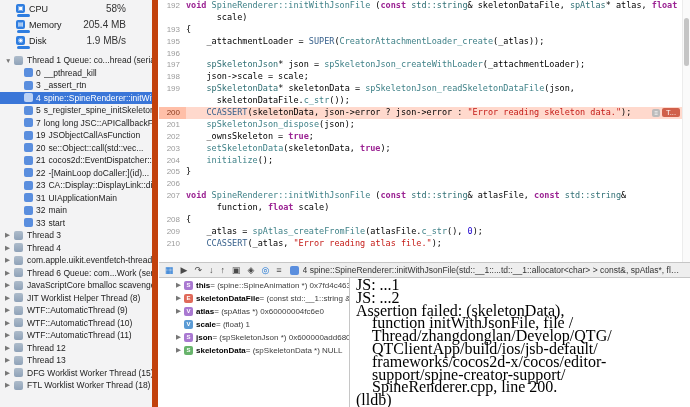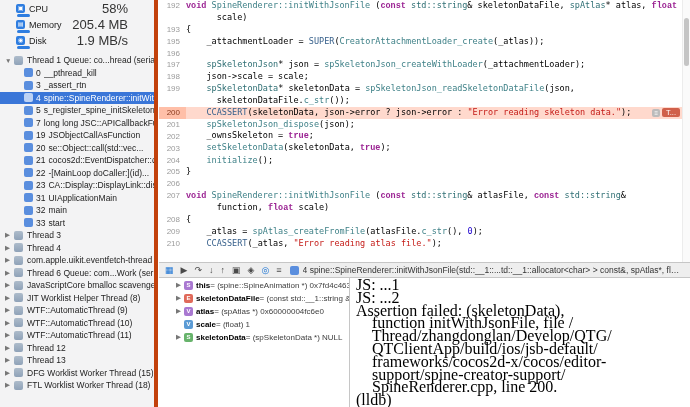--- a/index.html
+++ b/index.html
@@ -4,27 +4,27 @@
 <style>
   * { box-sizing: border-box; }
   html,body { margin:0; padding:0; }
   body {
     width:690px; height:407px; overflow:hidden; position:relative;
     background:#fff; font-family:"Liberation Sans", sans-serif;
     -webkit-font-smoothing:antialiased;
   }
   
   .sidebar { position:absolute; left:0; top:0; width:158px; height:407px;
-    background:#f3f3f4; border-right:4px solid #c2410c; overflow:hidden; }
+    background:#f3f3f4; border-right:6px solid #c2410c; overflow:hidden; }
   .gauges { padding-top:3px; }
   .gauge-row { height:16px; position:relative; display:flex; align-items:flex-start; padding:1px 0 0 16px; }
   .g-icon { width:9px; height:9px; border-radius:2px; background:#2e7de0; color:#fff;
     font-size:6px; line-height:9px; text-align:center; margin-right:4px; flex:none; }
   .g-label { font-size:9px; color:#1a1a1a; line-height:10px; }
-  .g-value { margin-left:auto; margin-right:26px; font-size:13px; color:#333; line-height:10px; }
+  .g-value { margin-left:auto; margin-right:26px; font-size:10px; color:#333; line-height:10px; }
   .g-bar { position:absolute; left:17px; top:11px; width:13px; height:3px; border-radius:1.5px; background:#2e7de0; }
   .threads { margin-top:3px; }
   .t-row { height:12.5px; display:flex; align-items:center; white-space:nowrap; overflow:hidden;
     font-size:8.5px; color:#222; }
   .t-row.thread { padding-left:5px; }
   .t-row.frame { padding-left:24px; }
   .t-row.sel { background:#3a76d8; color:#fff; }
   .disc { width:9px; font-size:6.5px; color:#777; flex:none; }
   .t-icon { width:9px; height:9px; border-radius:2px; flex:none; margin-right:4px;
     background:linear-gradient(#aebccb,#8fa2b8); }
@@ -32,21 +32,21 @@
   .sel .f-icon { background:#bcd2f5; }
   .f-num { margin-right:3px; flex:none; }
   .t-label { overflow:hidden; }
   
   .editor { position:absolute; left:159px; top:0; width:531px; height:262px; background:#fff;
     overflow:hidden; font-family:"DejaVu Sans Mono", monospace; font-size:8.5px; }
   .c-row { display:flex; height:11.9px; line-height:11.9px; align-items:center; }
   .gut { width:27px; flex:none; text-align:right; padding-right:6px; color:#9b9b9b;
     font-size:8px; font-family:"Liberation Sans", sans-serif; align-self:stretch; line-height:11.9px; }
   .code { white-space:pre; flex:none; }
-  .tk-kw { color:#9b2393; font-weight:bold;font-family:Liberation Mono, monospace; }
+  .tk-kw { color:#9b2393; font-weight:bold; }
   .tk-ty { color:#2f6f74; }
   .tk-fn { color:#3e8087; }
   .tk-mac { color:#38618c; }
   .tk-str { color:#c41a16; }
   .tk-num { color:#1c00cf; }
   .tk-pl { color:#000; }
   .c-row.hl { background:#ffd9cd; }
   .c-row.hl .gut { background:#ffbfa8; color:#8a3a1e; }
   .badge-group { margin-left:auto; margin-right:10px; display:flex; gap:2px; align-items:center; flex:none; }
   .badge-eq { background:#bbb; color:#fff; font-size:6px; border-radius:2px; padding:0 2px;
@@ -377,20 +377,26 @@
           <span class="v-value"> = (spAtlas *) 0x60000004fc6e0</span>
         </div>
         <div class="v-row">
           <span class="disc"></span>
           <span class="v-icon" style="background: rgb(91, 155, 213);">V</span>
           <span class="v-name">scale</span>
           <span class="v-value"> = (float) 1</span>
         </div>
         <div class="v-row">
           <span class="disc">▶</span>
+          <span class="v-icon" style="background: rgb(169, 120, 209);">S</span>
+          <span class="v-name">json</span>
+          <span class="v-value"> = (spSkeletonJson *) 0x600000add680</span>
+        </div>
+        <div class="v-row">
+          <span class="disc">▶</span>
           <span class="v-icon" style="background: rgb(103, 179, 107);">S</span>
           <span class="v-name">skeletonData</span>
           <span class="v-value"> = (spSkeletonData *) NULL</span>
         </div>
       </div>
   </section>
 
   <section class="console">
     <div>
         <div class="con-line">JS: ...1</div>

